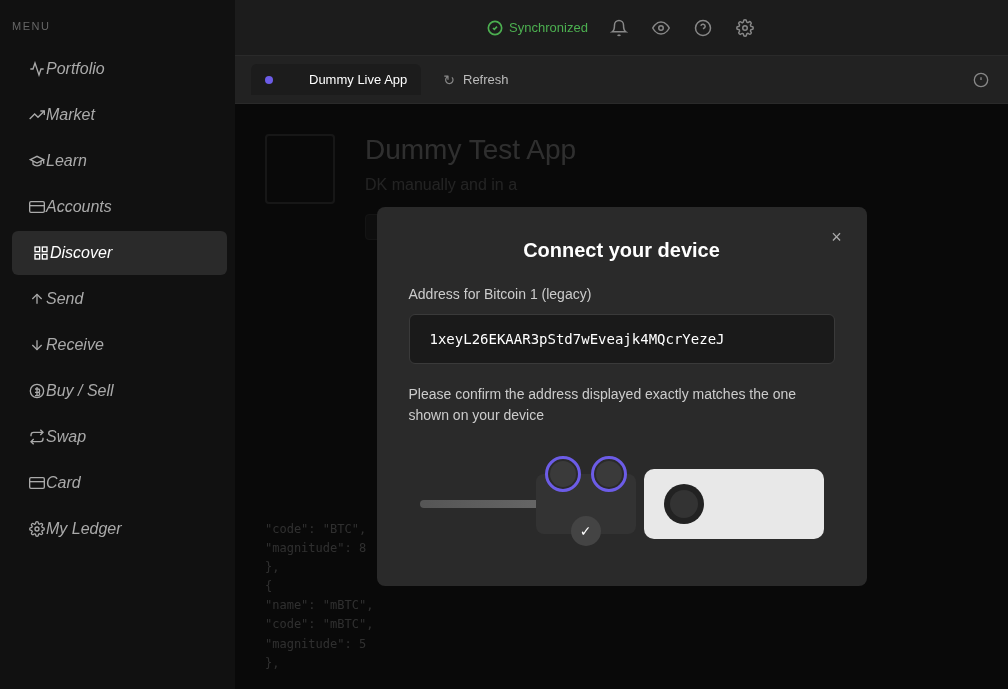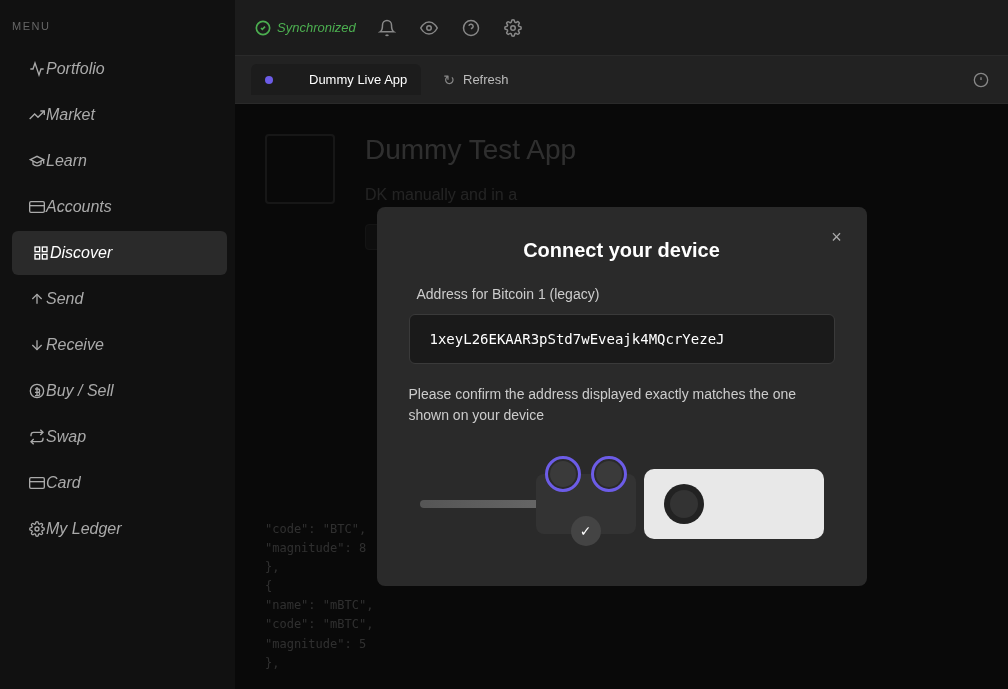--- a/index.html
+++ b/index.html
@@ -65,26 +65,25 @@
       flex-direction: column;
       position: relative;
       overflow: hidden;
     }
 
     
     .topbar {
       height: 56px;
       display: flex;
       align-items: center;
-      justify-content: flex-start;
+      justify-content: center;
       padding: 0 20px;
       gap: 20px;
       background: #1c1c1c;
       border-bottom: 1px solid #2a2a2a;
-      font-style: italic;
     }
     .sync-badge {
       display: flex;
       align-items: center;
       gap: 6px;
       font-size: 13px;
       color: #4caf50;
     }
     .topbar-icon {
       width: 22px;
@@ -143,21 +142,21 @@
       position: relative;
       overflow: hidden;
     }
     .bg-content {
       padding: 30px;
       color: #555;
     }
     .bg-title {
       font-size: 28px;
       color: #888;
-      margin-bottom: 20px;
+      margin-bottom: 10px;
     }
     .bg-subtitle {
       font-size: 18px;
       color: #666;
       margin-bottom: 20px;
     }
     .bg-tags {
       display: flex;
       gap: 8px;
       flex-wrap: wrap;
@@ -217,21 +216,20 @@
       justify-content: center;
       color: #aaa;
       cursor: pointer;
       font-size: 18px;
     }
     .modal-address-label {
       font-size: 14px;
       color: #ccc;
       margin-bottom: 12px;
       font-weight: 500;
-      margin-left: 8px;
     }
     .modal-address-box {
       background: #1a1a1a;
       border: 1px solid #3a3a3a;
       border-radius: 6px;
       padding: 16px 20px;
       font-family: monospace;
       font-size: 14px;
       color: #fff;
       text-align: left;

